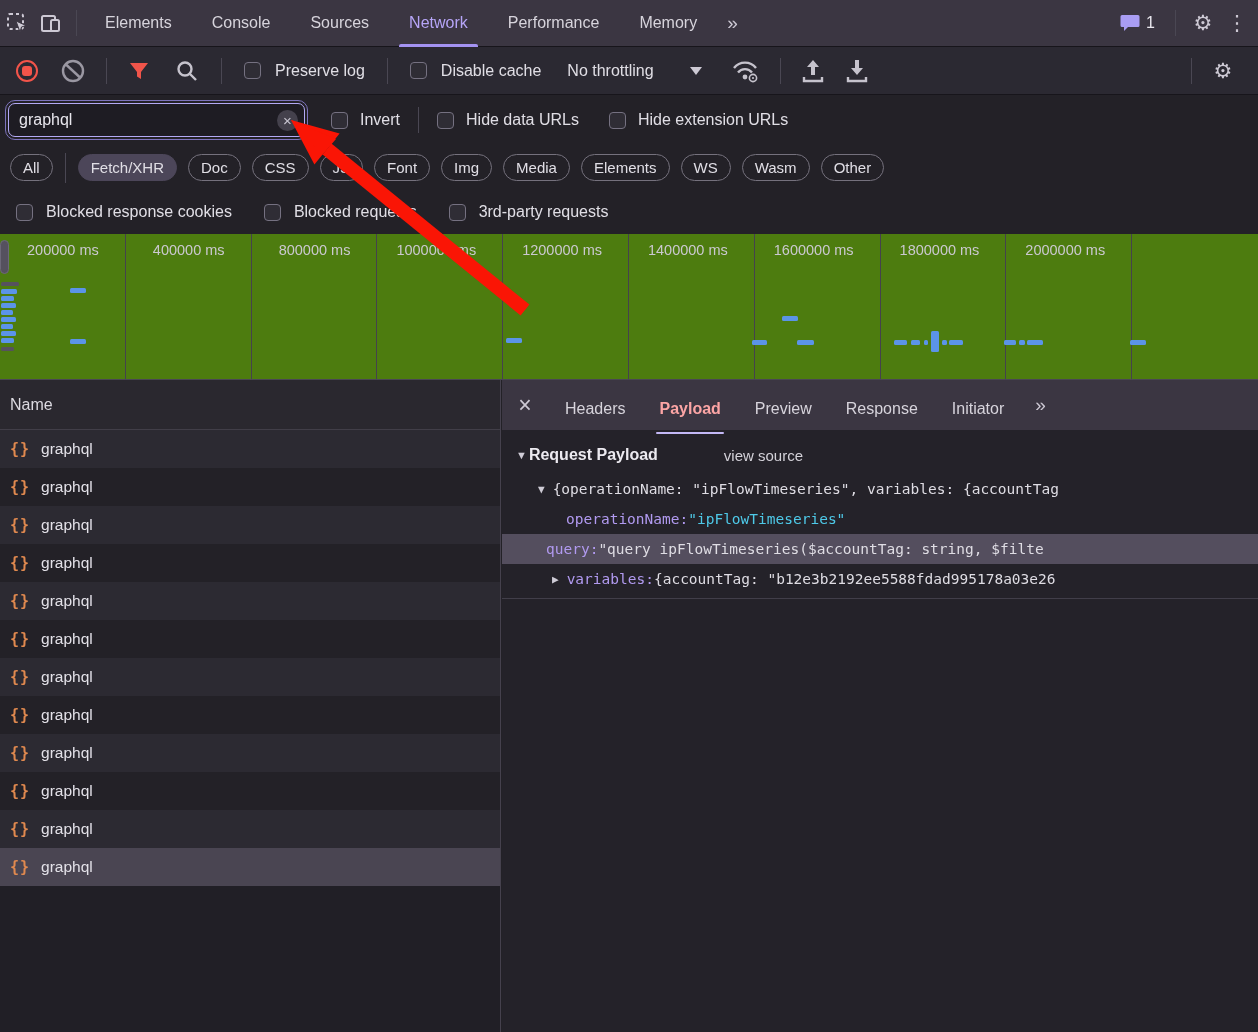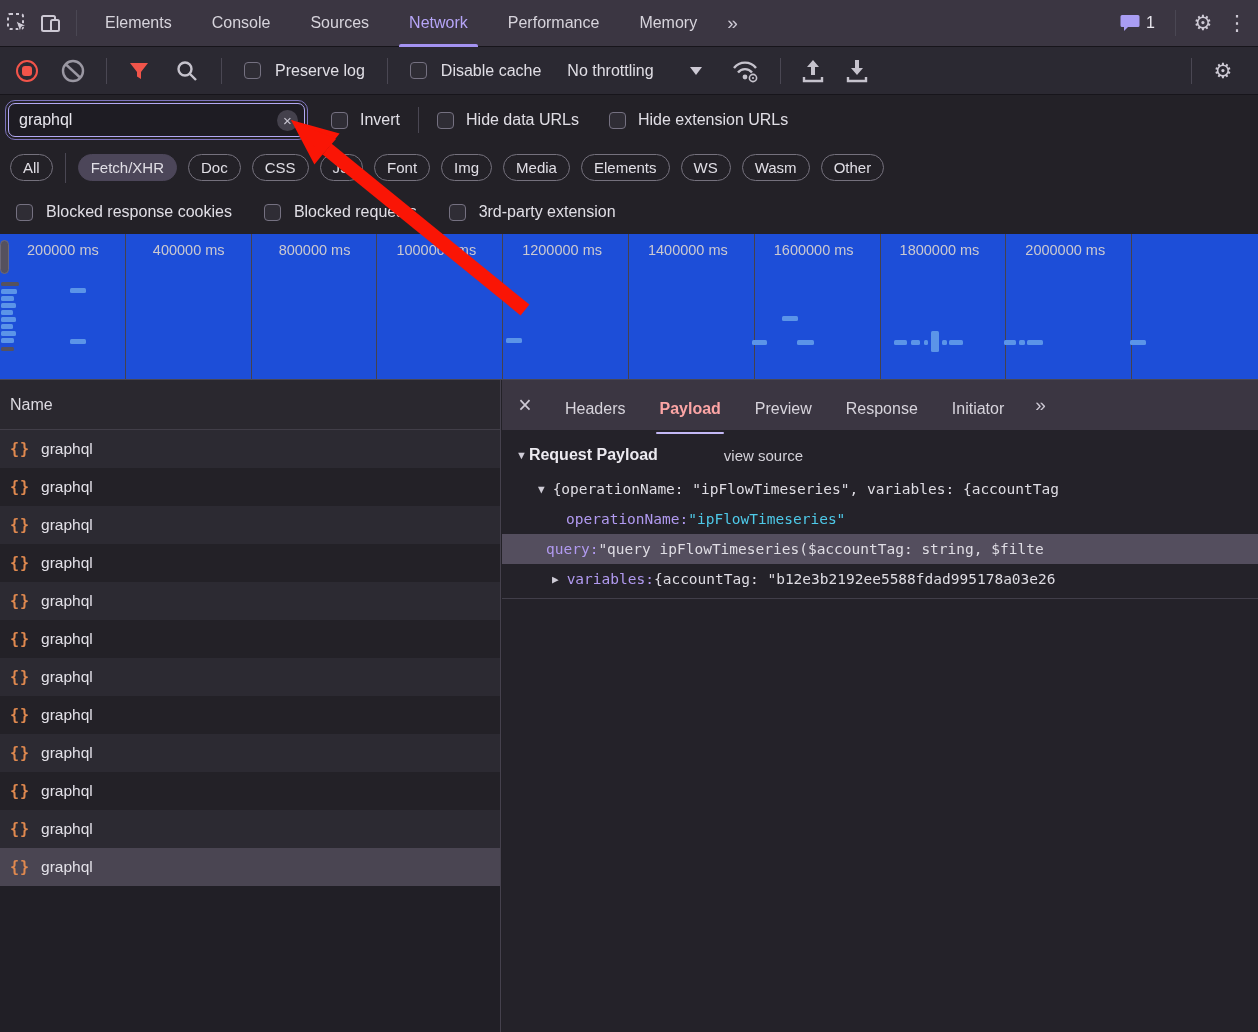--- a/index.html
+++ b/index.html
@@ -31,21 +31,21 @@
   #filterbox input { background:transparent; border:none; outline:none; color:#e8e6ed; font-size:16px; font-family:"Liberation Sans",sans-serif; width:100%; }
   .clear-btn { position:absolute; right:6px; top:6px; width:21px; height:21px; border-radius:50%; background:#44414c; color:#c9c6d1; display:flex; align-items:center; justify-content:center; font-size:15px; }
   
   #chiprow { left:0; top:145px; width:1258px; height:45px; background:#232127; display:flex; align-items:center; gap:11px; padding:0 10px; }
   .chip { padding:4px 12px; border:1px solid #75717d; border-radius:16px; color:#e0dee5; font-size:15px; white-space:nowrap; }
   .chip.active { background:#4c4659; border-color:#4c4659; }
   
   #checkrow { left:0; top:190px; width:1258px; height:44px; background:#232127; display:flex; align-items:center; gap:13px; padding:0 16px; }
   .gap28 { width:6px; }
   
-  #timeline { left:0; top:234px; width:1258px; height:146px; background:#1d4ed8; border-bottom:1px solid #4a4753; overflow:hidden; }
+  #timeline { left:0; top:234px; width:1258px; height:146px; background:#4d7c0f; border-bottom:1px solid #4a4753; overflow:hidden; }
   #ticks { display:flex; height:100%; }
   .tick-cell { flex:none; width:125.8px; height:100%; border-right:1px solid #45424d; color:#cbc9d0; font-size:14.5px; text-align:right; padding:8px 26px 0 0; white-space:nowrap; overflow:visible; }
   #grip { left:0; top:240px; width:9px; height:34px; background:#55515e; border:1px solid #6c6878; border-radius:5px; }
   .bar { position:absolute; background:#5b94e8; border-radius:1.5px; }
   .bar.grey { background:#56525e; }
   
   #namepanel { left:0; top:380px; width:501px; height:652px; background:#211f26; border-right:1px solid #45414d; }
   #namehdr { height:50px; background:#2a282f; border-bottom:1px solid #413e48; display:flex; align-items:center; padding-left:10px; color:#dcdae1; }
   .req-row { height:38px; display:flex; align-items:center; padding-left:10px; gap:11px; font-size:15.5px; color:#e3e1e8; }
   .req-row.odd { background:#2c2a32; }
@@ -194,21 +194,21 @@
   </div>
 
   <div id="checkrow" class="abs">
     <span class="chk"></span>
     <span class="lbl">Blocked response cookies</span>
     <span class="gap28"></span>
     <span class="chk"></span>
     <span class="lbl">Blocked requests</span>
     <span class="gap28"></span>
     <span class="chk"></span>
-    <span class="lbl">3rd-party extension</span>
+    <span class="lbl">3rd-party requests</span>
   </div>
 
   <div id="timeline" class="abs">
     <div id="ticks">
         <div class="tick-cell">200000 ms</div>
         <div class="tick-cell">400000 ms</div>
         <div class="tick-cell">800000 ms</div>
         <div class="tick-cell">1000000 ms</div>
         <div class="tick-cell">1200000 ms</div>
         <div class="tick-cell">1400000 ms</div>

